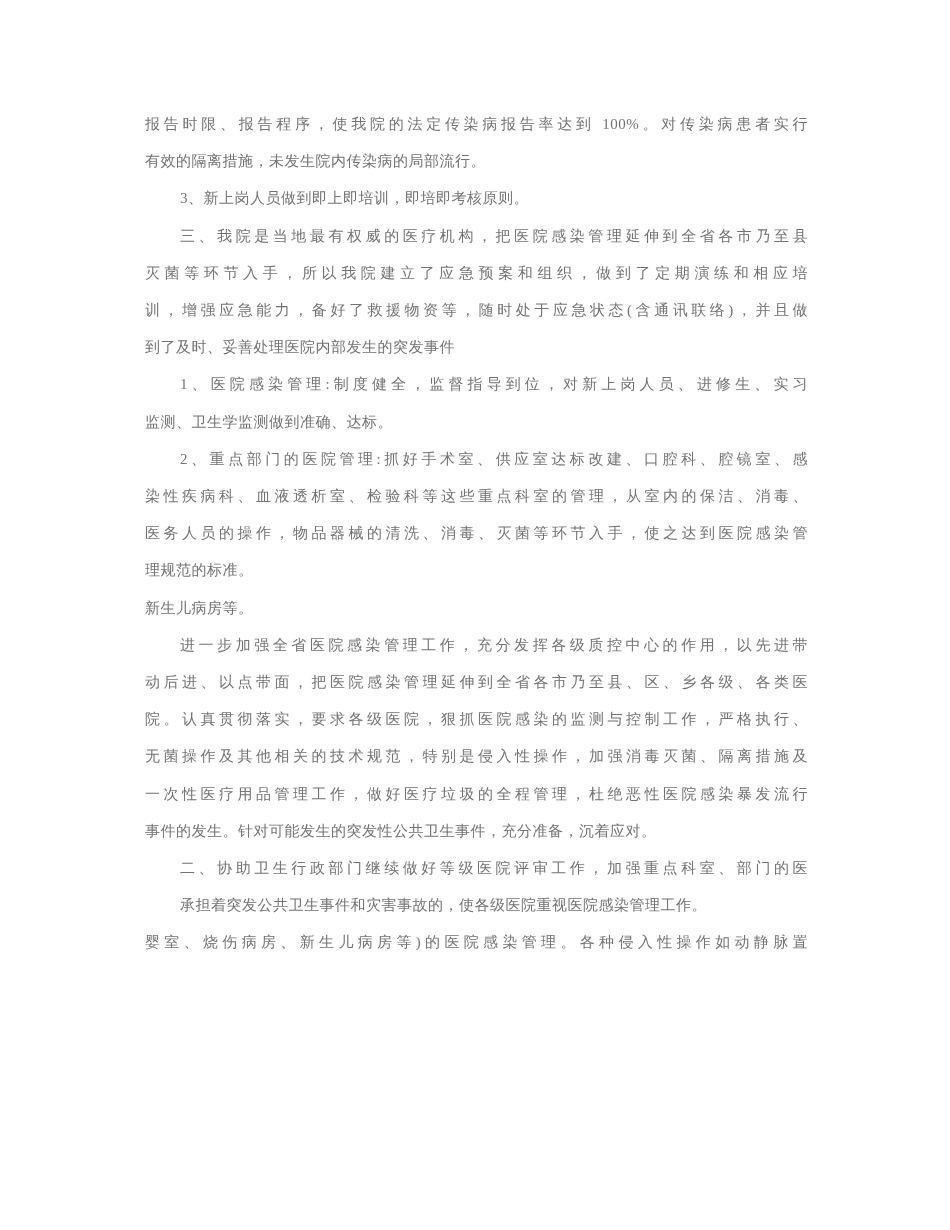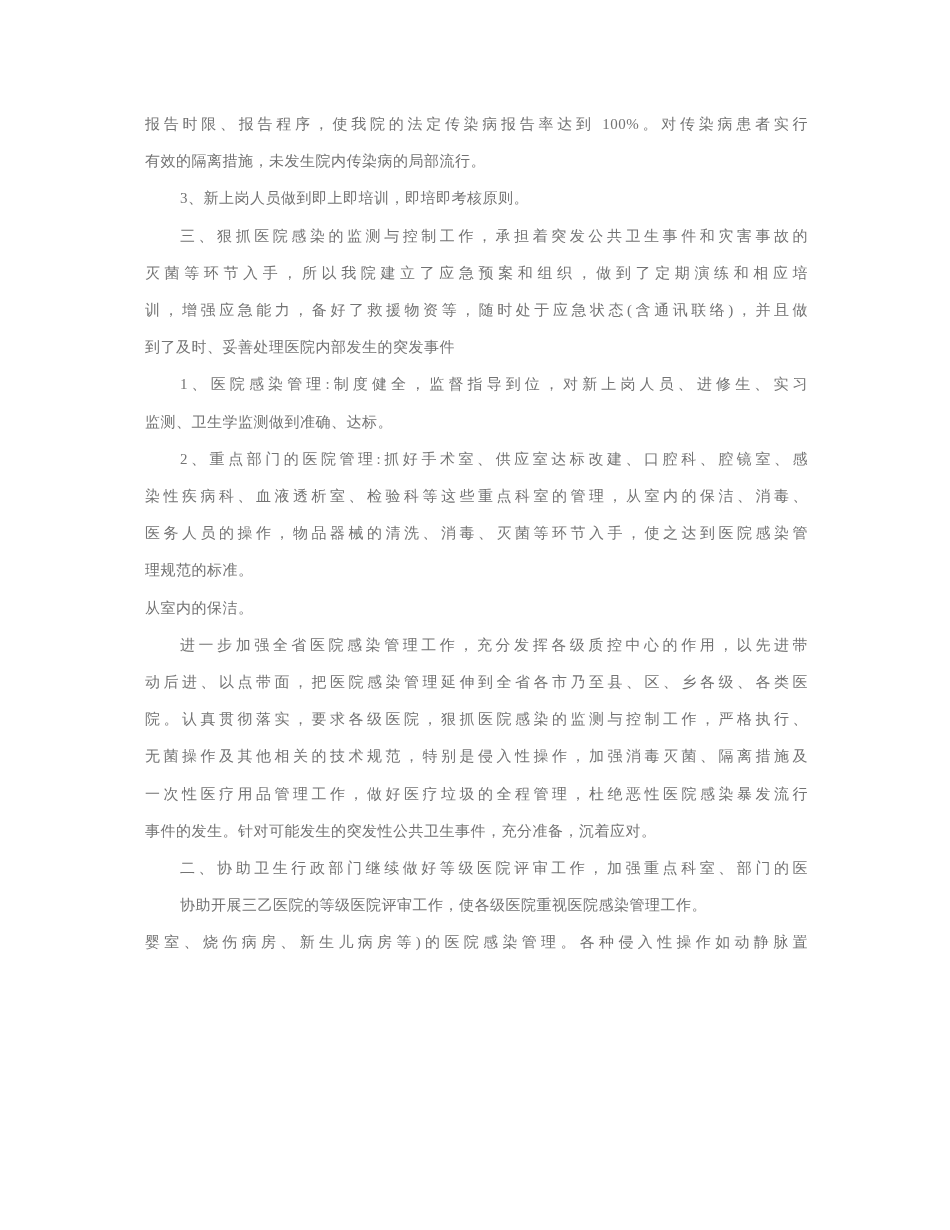--- a/index.html
+++ b/index.html
@@ -41,34 +41,34 @@
   }
 </style>
 </head>
 <body>
 
 <div class="page">
   <div class="doc-body">
     <p class="line j">报告时限、报告程序，使我院的法定传染病报告率达到 100%。对传染病患者实行</p>
     <p class="line">有效的隔离措施，未发生院内传染病的局部流行。</p>
     <p class="line indent">3、新上岗人员做到即上即培训，即培即考核原则。</p>
-    <p class="line indent j">三、狠抓医院感染的监测与控制工作，承担着突发公共卫生事件和灾害事故的</p>
+    <p class="line indent j">三、我院是当地最有权威的医疗机构，把医院感染管理延伸到全省各市乃至县</p>
     <p class="line j">灭菌等环节入手，所以我院建立了应急预案和组织，做到了定期演练和相应培</p>
     <p class="line j">训，增强应急能力，备好了救援物资等，随时处于应急状态(含通讯联络)，并且做</p>
     <p class="line">到了及时、妥善处理医院内部发生的突发事件</p>
     <p class="line indent j">1、医院感染管理:制度健全，监督指导到位，对新上岗人员、进修生、实习</p>
     <p class="line">监测、卫生学监测做到准确、达标。</p>
     <p class="line indent j">2、重点部门的医院管理:抓好手术室、供应室达标改建、口腔科、腔镜室、感</p>
     <p class="line j">染性疾病科、血液透析室、检验科等这些重点科室的管理，从室内的保洁、消毒、</p>
     <p class="line j">医务人员的操作，物品器械的清洗、消毒、灭菌等环节入手，使之达到医院感染管</p>
     <p class="line">理规范的标准。</p>
-    <p class="line">从室内的保洁。</p>
+    <p class="line">新生儿病房等。</p>
     <p class="line indent j">进一步加强全省医院感染管理工作，充分发挥各级质控中心的作用，以先进带</p>
     <p class="line j">动后进、以点带面，把医院感染管理延伸到全省各市乃至县、区、乡各级、各类医</p>
     <p class="line j">院。认真贯彻落实，要求各级医院，狠抓医院感染的监测与控制工作，严格执行、</p>
     <p class="line j">无菌操作及其他相关的技术规范，特别是侵入性操作，加强消毒灭菌、隔离措施及</p>
     <p class="line j">一次性医疗用品管理工作，做好医疗垃圾的全程管理，杜绝恶性医院感染暴发流行</p>
     <p class="line">事件的发生。针对可能发生的突发性公共卫生事件，充分准备，沉着应对。</p>
     <p class="line indent j">二、协助卫生行政部门继续做好等级医院评审工作，加强重点科室、部门的医</p>
-    <p class="line indent">协助开展三乙医院的等级医院评审工作，使各级医院重视医院感染管理工作。</p>
+    <p class="line indent">承担着突发公共卫生事件和灾害事故的，使各级医院重视医院感染管理工作。</p>
     <p class="line j">婴室、烧伤病房、新生儿病房等)的医院感染管理。各种侵入性操作如动静脉置</p>
   </div>
 </div>
 
 </body></html>

